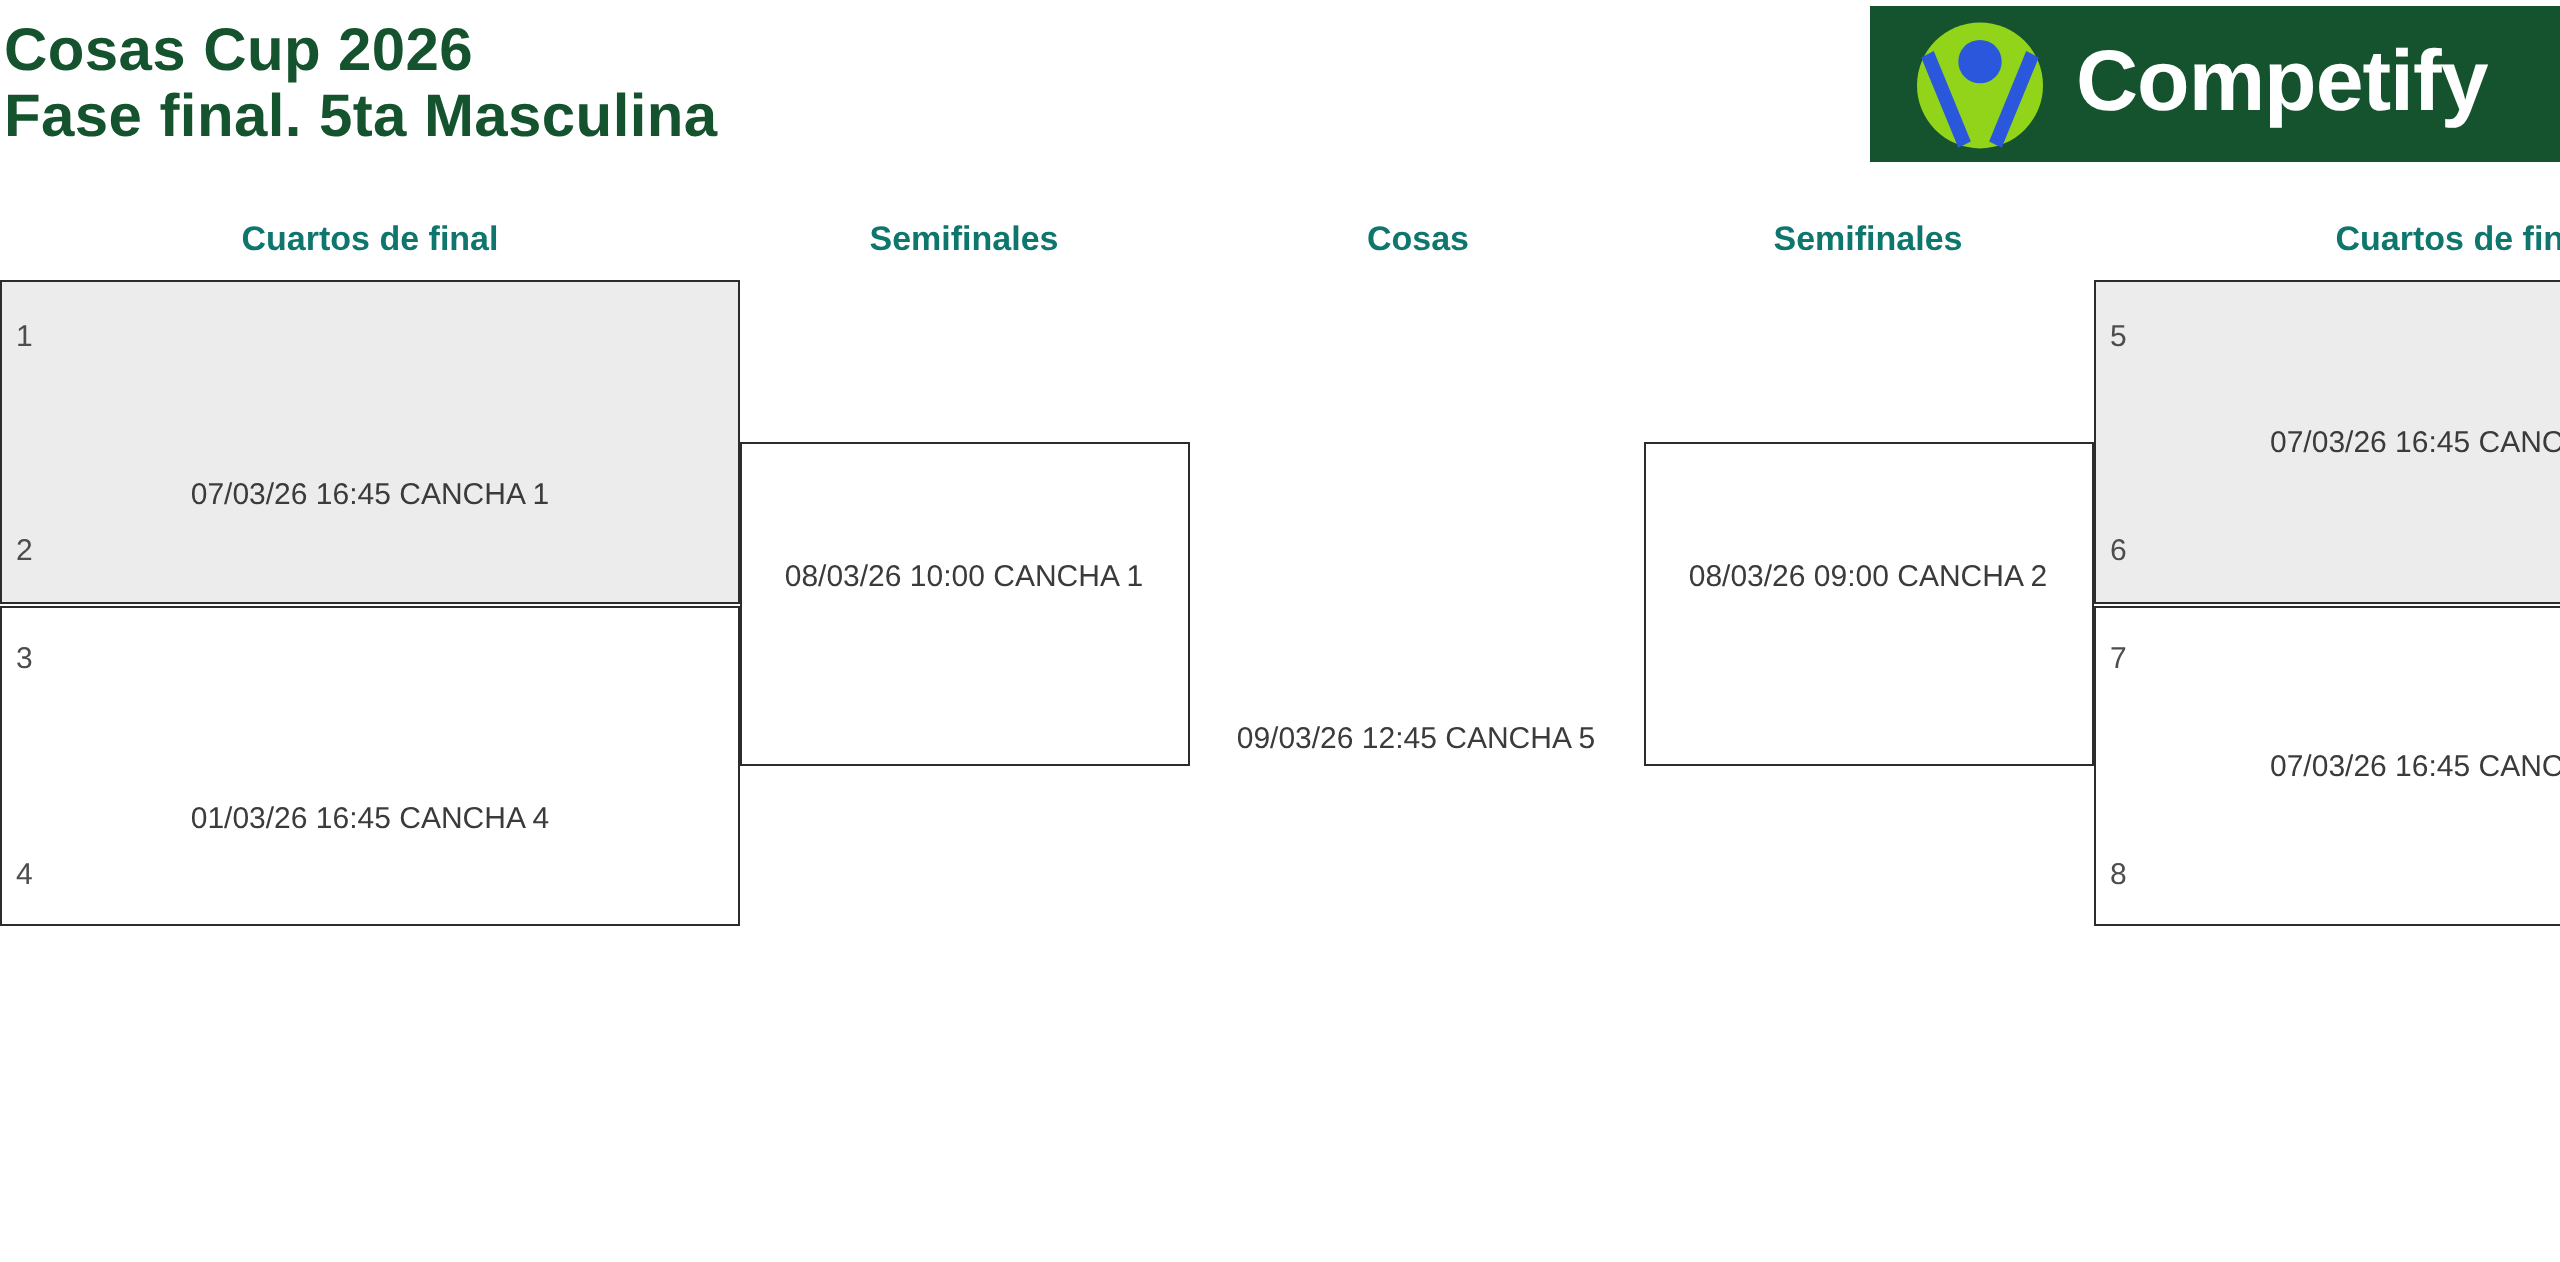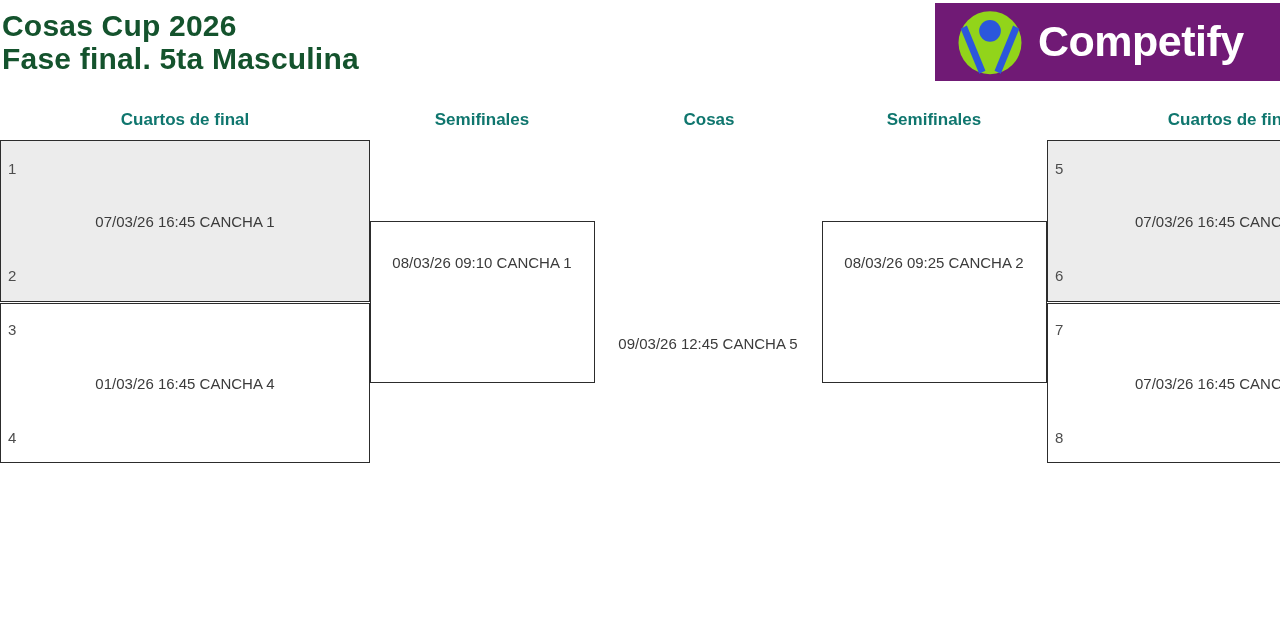--- a/index.html
+++ b/index.html
@@ -28,21 +28,21 @@
   #title1 { top: 9px; }
   #title2 { top: 42px; text-align: right; }
 
   
   .logo-banner {
     position: absolute;
     left: 935px;
     top: 3px;
     width: 345px;
     height: 78px;
-    background: #701a75;
+    background: #14532d;
   }
   .logo-icon {
     position: absolute;
     left: 20px;
     top: 4px;
     width: 70px;
     height: 70px;
   }
   .logo-text {
     position: absolute;
@@ -82,21 +82,21 @@
     color: #4d4d4d;
     white-space: nowrap;
   }
   .sched {
     position: absolute;
     font-size: 15px;
     line-height: 18px;
     color: #3b3b3b;
     white-space: nowrap;
   }
-  .sched.centered { transform: translateX(-50%); }
+  .sched.centered { transform: translateX(-50%); margin-top: 26px; }
 </style>
 </head>
 <body>
 
 <div id="page">
 
   <div id="title1" class="title-line">Cosas Cup 2026</div>
   <div id="title2" class="title-line">Fase final. 5ta Masculina</div>
 
   <div class="logo-banner">
@@ -126,19 +126,19 @@
   <div class="seed" style="left:8px;top:267px">2</div>
   <div class="seed" style="left:8px;top:321px">3</div>
   <div class="seed" style="left:8px;top:429px">4</div>
   <div class="seed" style="left:1055px;top:160px">5</div>
   <div class="seed" style="left:1055px;top:267px">6</div>
   <div class="seed" style="left:1055px;top:321px">7</div>
   <div class="seed" style="left:1055px;top:429px">8</div>
 
   <div class="sched centered" style="left:185px;top:213px">07/03/26 16:45 CANCHA 1</div>
   <div class="sched centered" style="left:185px;top:375px">01/03/26 16:45 CANCHA 4</div>
-  <div class="sched centered" style="left:482px;top:254px">08/03/26 09:10 CANCHA 1</div>
+  <div class="sched centered" style="left:482px;top:254px">08/03/26 10:00 CANCHA 1</div>
   <div class="sched centered" style="left:708px;top:335px">09/03/26 12:45 CANCHA 5</div>
-  <div class="sched centered" style="left:934px;top:254px">08/03/26 09:25 CANCHA 2</div>
+  <div class="sched centered" style="left:934px;top:254px">08/03/26 09:00 CANCHA 2</div>
   <div class="sched" style="left:1135px;top:213px">07/03/26 16:45 CANC</div>
   <div class="sched" style="left:1135px;top:375px">07/03/26 16:45 CANC</div>
 
 </div>
 
 </body></html>

